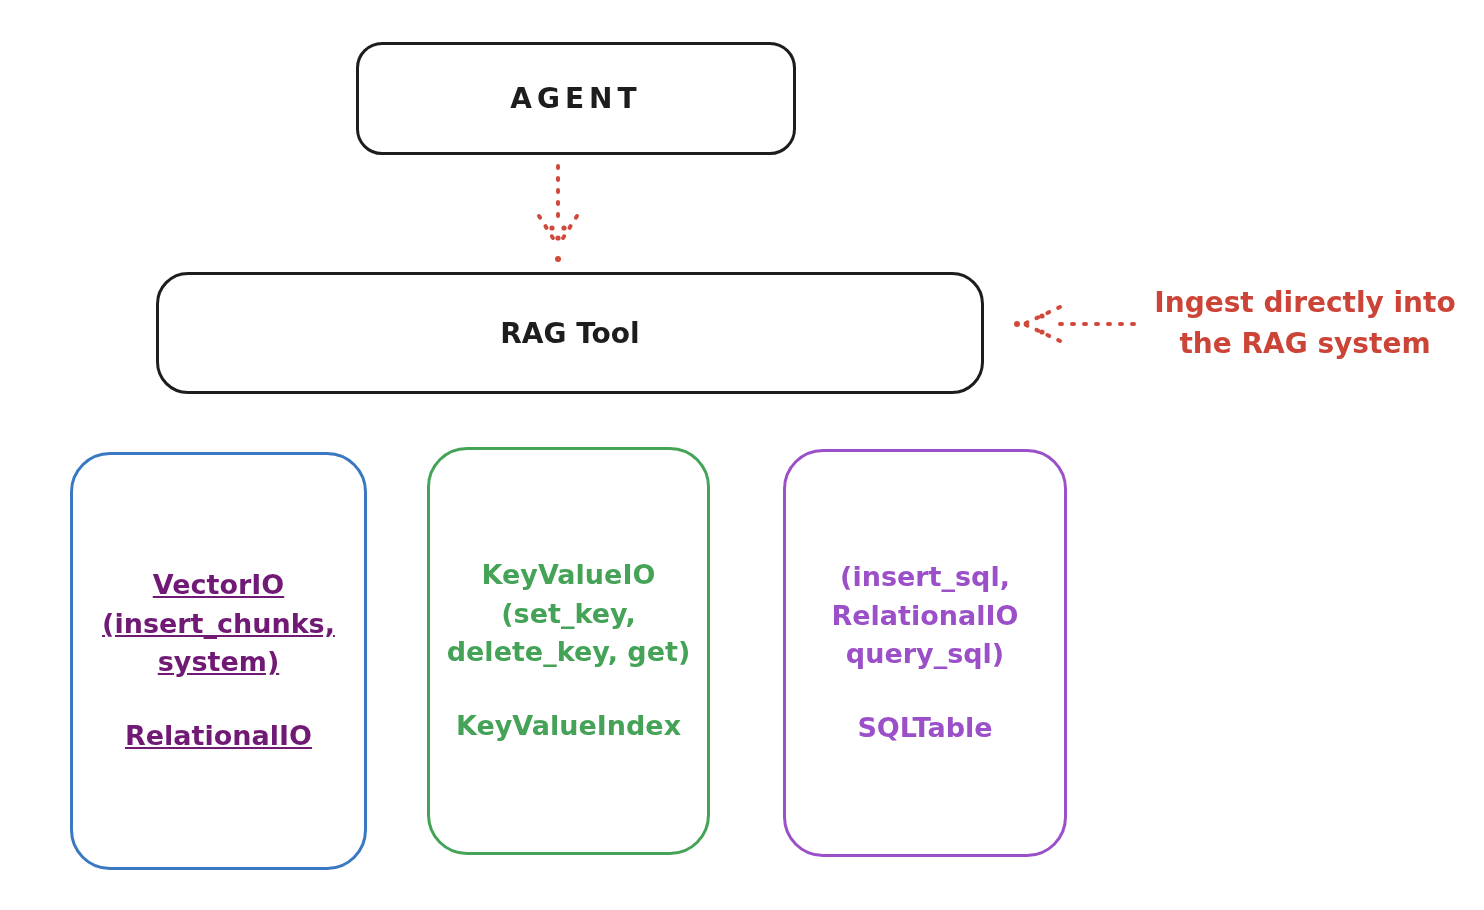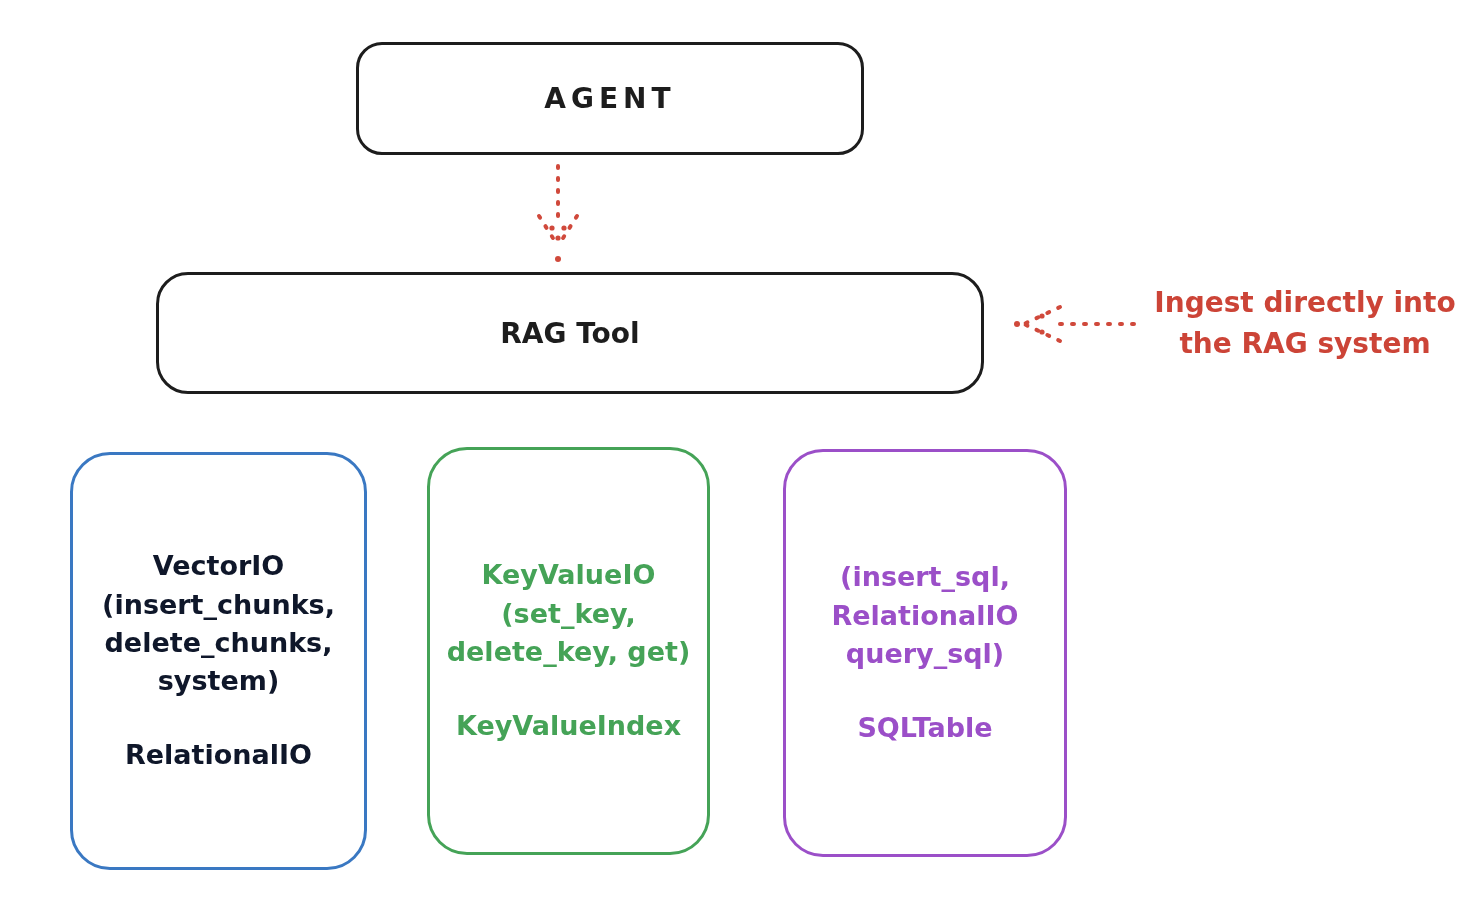--- a/index.html
+++ b/index.html
@@ -42,21 +42,21 @@
     text-align: center;
     background: #ffffff;
     border-radius: 40px;
     box-sizing: border-box;
     font-size: 27px;
     font-weight: 600;
     line-height: 1.42;
   }
   .io-box .line { display: block; }
   .io-box .index-label { display: block; margin-top: 36px; }
-  .io-box.blue   { border: 3.5px solid #3a78c2; color: #0f172a; }
+  .io-box.blue   { border: 3.5px solid #3a78c2; color: #701a75; text-decoration: underline; }
   .io-box.green  { border: 3.5px solid #45a357; color: #45a357; }
   .io-box.purple { border: 3.5px solid #9b4fc8; color: #9b4fc8; }
   .arrow-svg { position: absolute; }
   .arrow-stroke {
     fill: none;
     stroke: #d0493b;
     stroke-width: 4;
     stroke-linecap: round;
     stroke-dasharray: 2 10;
   }
@@ -72,21 +72,21 @@
     font-weight: 700;
     line-height: 1.45;
   }
   .annotation .line { display: block; }
 </style>
 </head>
 <body>
 
 <div class="canvas">
 
-  <div class="node black" style="left:356px; top:42px; width:508px; height:113px;">
+  <div class="node black" style="left:356px; top:42px; width:440px; height:113px;">
     <span class="node-label agent-label">AGENT</span>
   </div>
 
   <svg class="arrow-svg" style="left:530px; top:162px;" width="56" height="104" viewBox="0 0 56 104">
     <path class="arrow-stroke" d="M28 4 L28 60"></path>
     <path class="arrow-stroke" d="M9 54 L28 84"></path>
     <path class="arrow-stroke" d="M47 54 L28 84"></path>
     <circle class="arrow-dot" cx="28" cy="76" r="2.6"></circle>
     <circle class="arrow-dot" cx="22" cy="66" r="2.6"></circle>
     <circle class="arrow-dot" cx="34" cy="66" r="2.6"></circle>
@@ -107,21 +107,20 @@
   </svg>
 
   <div class="annotation">
     <span class="line">Ingest directly into</span>
     <span class="line">the RAG system</span>
   </div>
 
   <div class="io-box blue" style="left:70px; top:452px; width:297px; height:418px;">
     <span class="line">VectorIO</span>
     <span class="line">(insert_chunks,</span>
-    <span class="line">delete_chunks,</span>
     <span class="line">system)</span>
     <span class="index-label">RelationalIO</span>
   </div>
 
   <div class="io-box green" style="left:427px; top:447px; width:283px; height:408px;">
     <span class="line">KeyValueIO</span>
     <span class="line">(set_key,</span>
     <span class="line">delete_key, get)</span>
     <span class="index-label">KeyValueIndex</span>
   </div>

